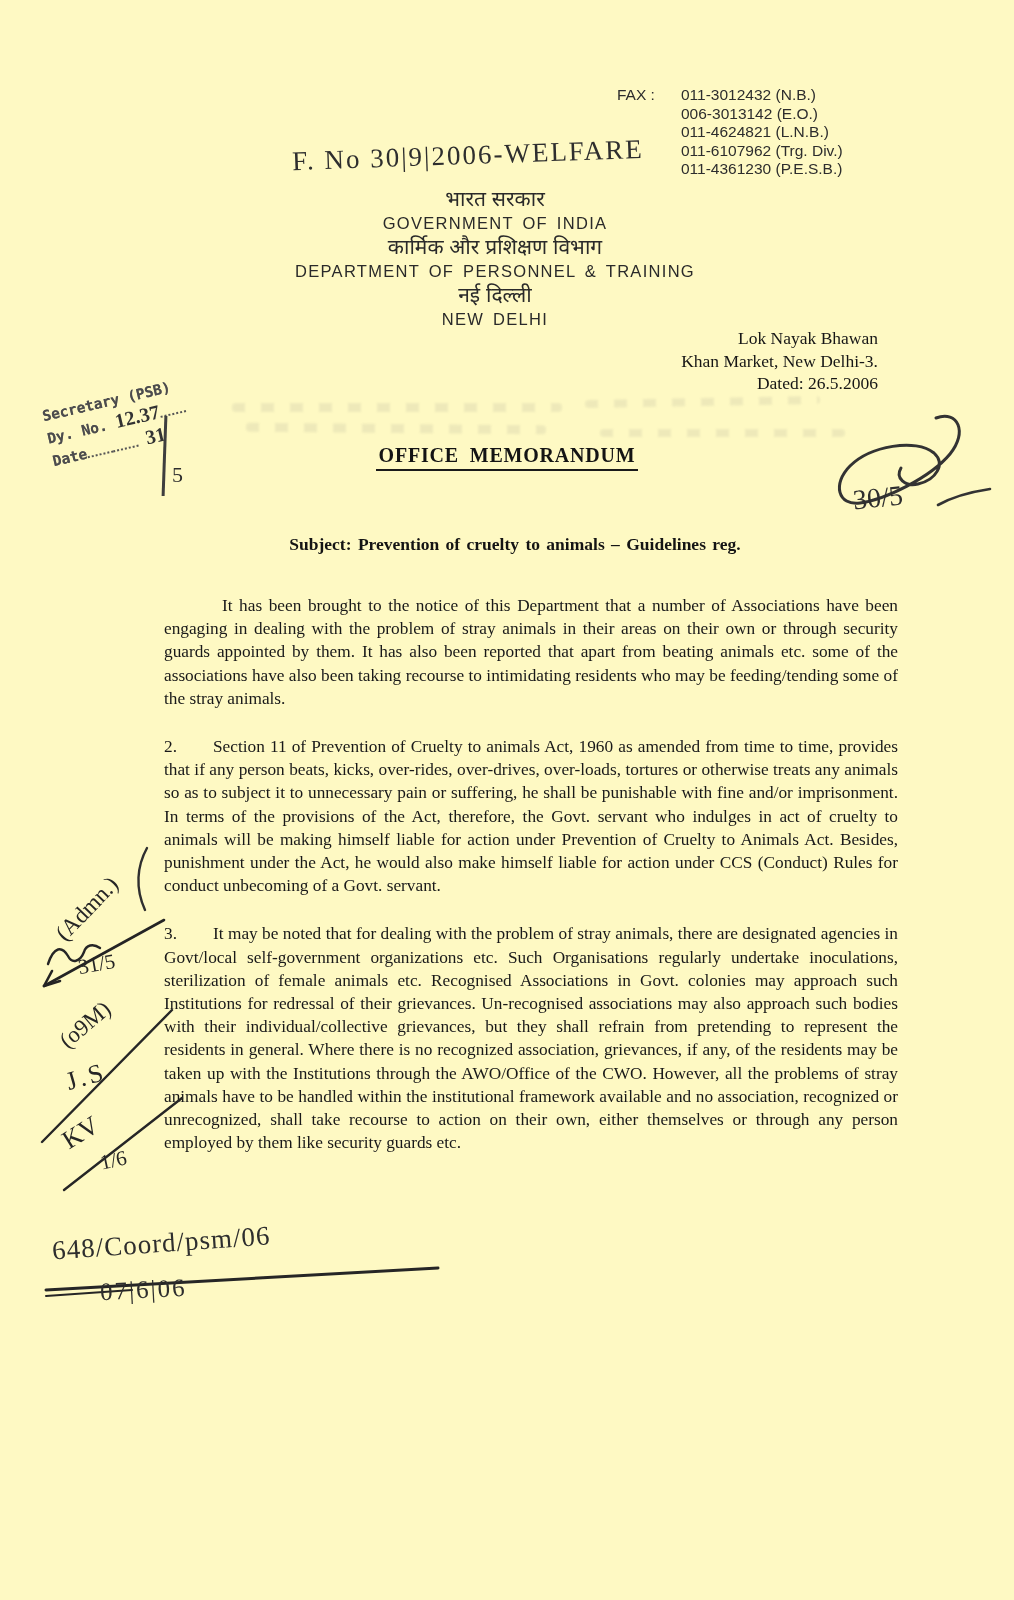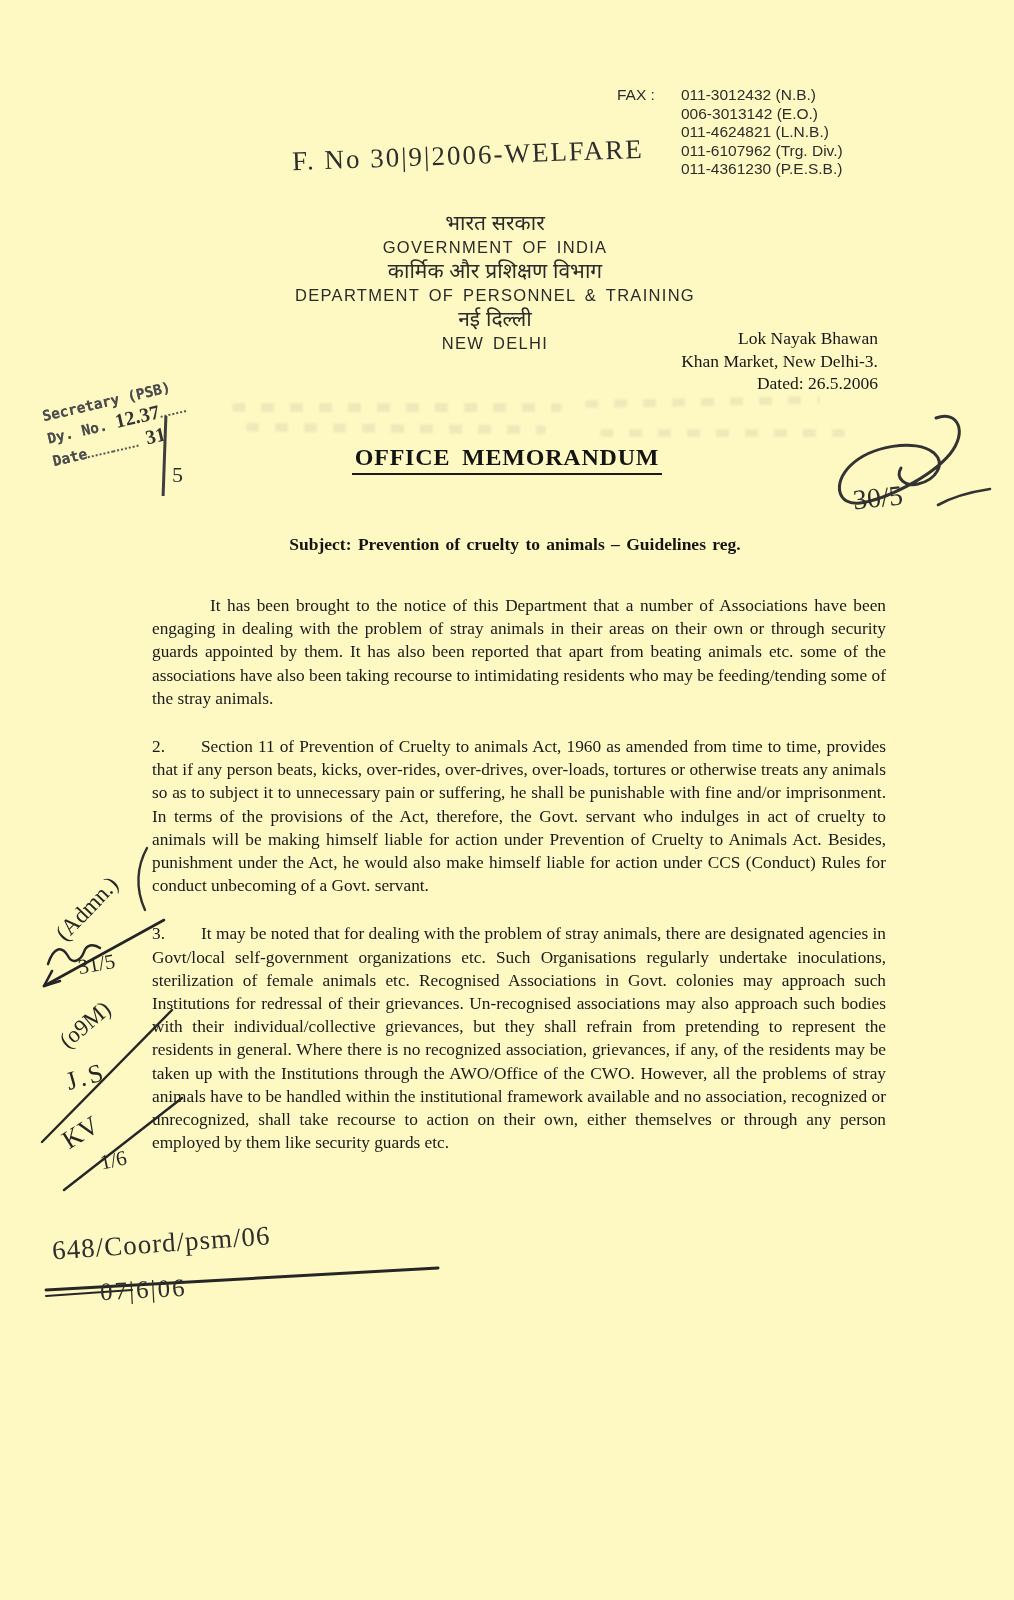--- a/index.html
+++ b/index.html
@@ -12,47 +12,47 @@
   .fax{position:absolute;left:617px;top:86px;display:flex;
     font-family:"Liberation Sans",sans-serif;font-size:15.5px;line-height:18.6px;color:#2d2d2d;}
   .fax .fax-label{width:64px;}
   .fax .fax-lines div{white-space:nowrap;}
   
   .hand{font-family:cursive;color:#2e2e2e;}
   .file-no{position:absolute;left:292px;top:140px;font-size:27px;letter-spacing:2px;
     transform:rotate(-2deg);white-space:nowrap;}
   
   .letterhead{position:absolute;left:70px;top:186px;width:850px;text-align:center;
-    font-family:"Liberation Sans",sans-serif;color:#2a2a2a;margin-top:24px;}
+    font-family:"Liberation Sans",sans-serif;color:#2a2a2a;}
   .lh-hi{font-size:21px;line-height:25px;}
   .lh-en{font-size:16.5px;line-height:22px;letter-spacing:1.3px;word-spacing:3px;margin-top:1px;}
   .lh-en.wide{letter-spacing:1.1px;}
   
   .addr{position:absolute;right:136px;top:327px;text-align:right;
     font-size:17.5px;line-height:22.5px;color:#161616;}
   
   .stamp{position:absolute;left:46px;top:390px;transform:rotate(-13deg);
     font-family:"DejaVu Sans Mono",monospace;font-weight:bold;font-size:14.5px;
     color:#4c4c4c;line-height:21px;white-space:nowrap;text-shadow:0 0 .6px #777;}
   .stamp .hv{font-family:cursive;font-weight:bold;font-size:20px;color:#333;text-shadow:none;}
   .stamp .dots{display:inline-block;width:26px;border-bottom:2px dotted #555;height:10px;}
   .stamp-bar{position:absolute;left:163px;top:416px;width:2.5px;height:80px;background:#3e3e3e;transform:rotate(2deg);}
   .stamp-month{position:absolute;left:172px;top:462px;font-size:22px;}
   
   .om-title{position:absolute;left:0;top:444px;width:1014px;text-align:center;}
-  .om-title span{display:inline-block;font-weight:bold;font-size:24px;letter-spacing:.8px;
+  .om-title span{display:inline-block;font-weight:bold;font-size:20px;letter-spacing:.8px;
     word-spacing:5px;border-bottom:2.5px solid #1a1a1a;padding:0 3px 2px;color:#141414;}
   
   .sig-svg{position:absolute;left:818px;top:408px;}
   .sig-date{position:absolute;left:853px;top:482px;font-size:28px;transform:rotate(-6deg);}
   
   .subject{position:absolute;left:100px;top:534px;width:830px;text-align:center;
     font-weight:bold;font-size:17.5px;word-spacing:2px;color:#141414;}
   
-  .bodytext{position:absolute;left:152px;top:594px;width:734px;
+  .bodytext{position:absolute;left:164px;top:594px;width:734px;
     font-size:17.3px;line-height:23.2px;text-align:justify;color:#191919;}
   .bodytext p{margin:0 0 25px 0;}
   .bodytext p.first{text-indent:58px;}
   .pnum{display:inline-block;}
   .pgap{display:inline-block;width:36px;}
   
   .mnote{position:absolute;font-family:cursive;color:#262626;white-space:nowrap;}
   .n-admn{left:48px;top:896px;font-size:23px;transform:rotate(-46deg);}
   .n-315{left:78px;top:952px;font-size:21px;transform:rotate(-10deg);}
   .n-o9m{left:56px;top:1012px;font-size:23px;transform:rotate(-40deg);}

